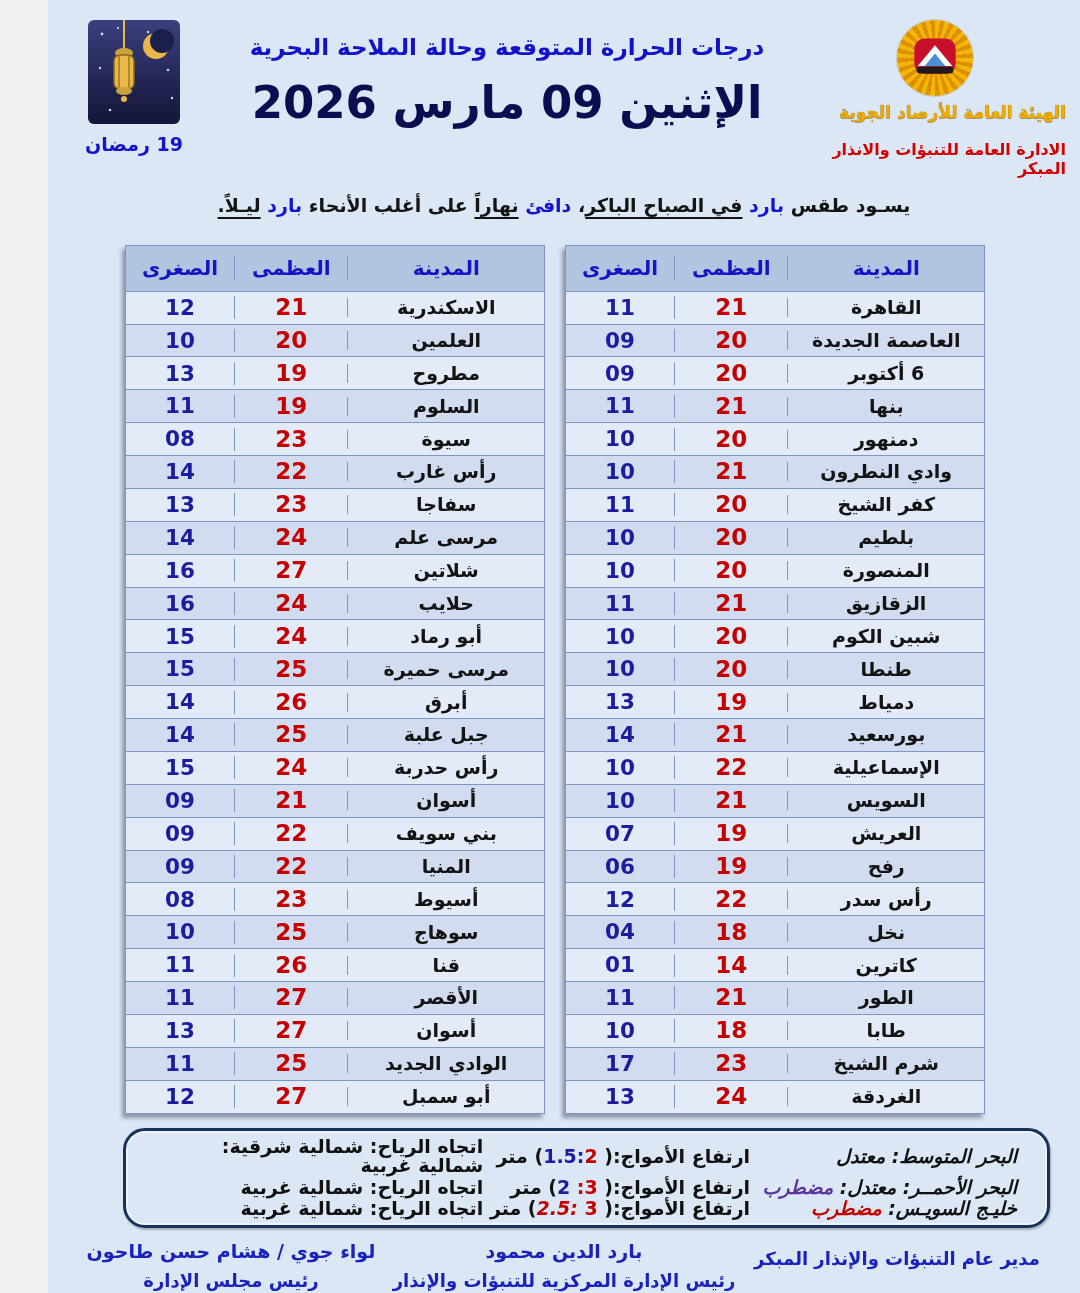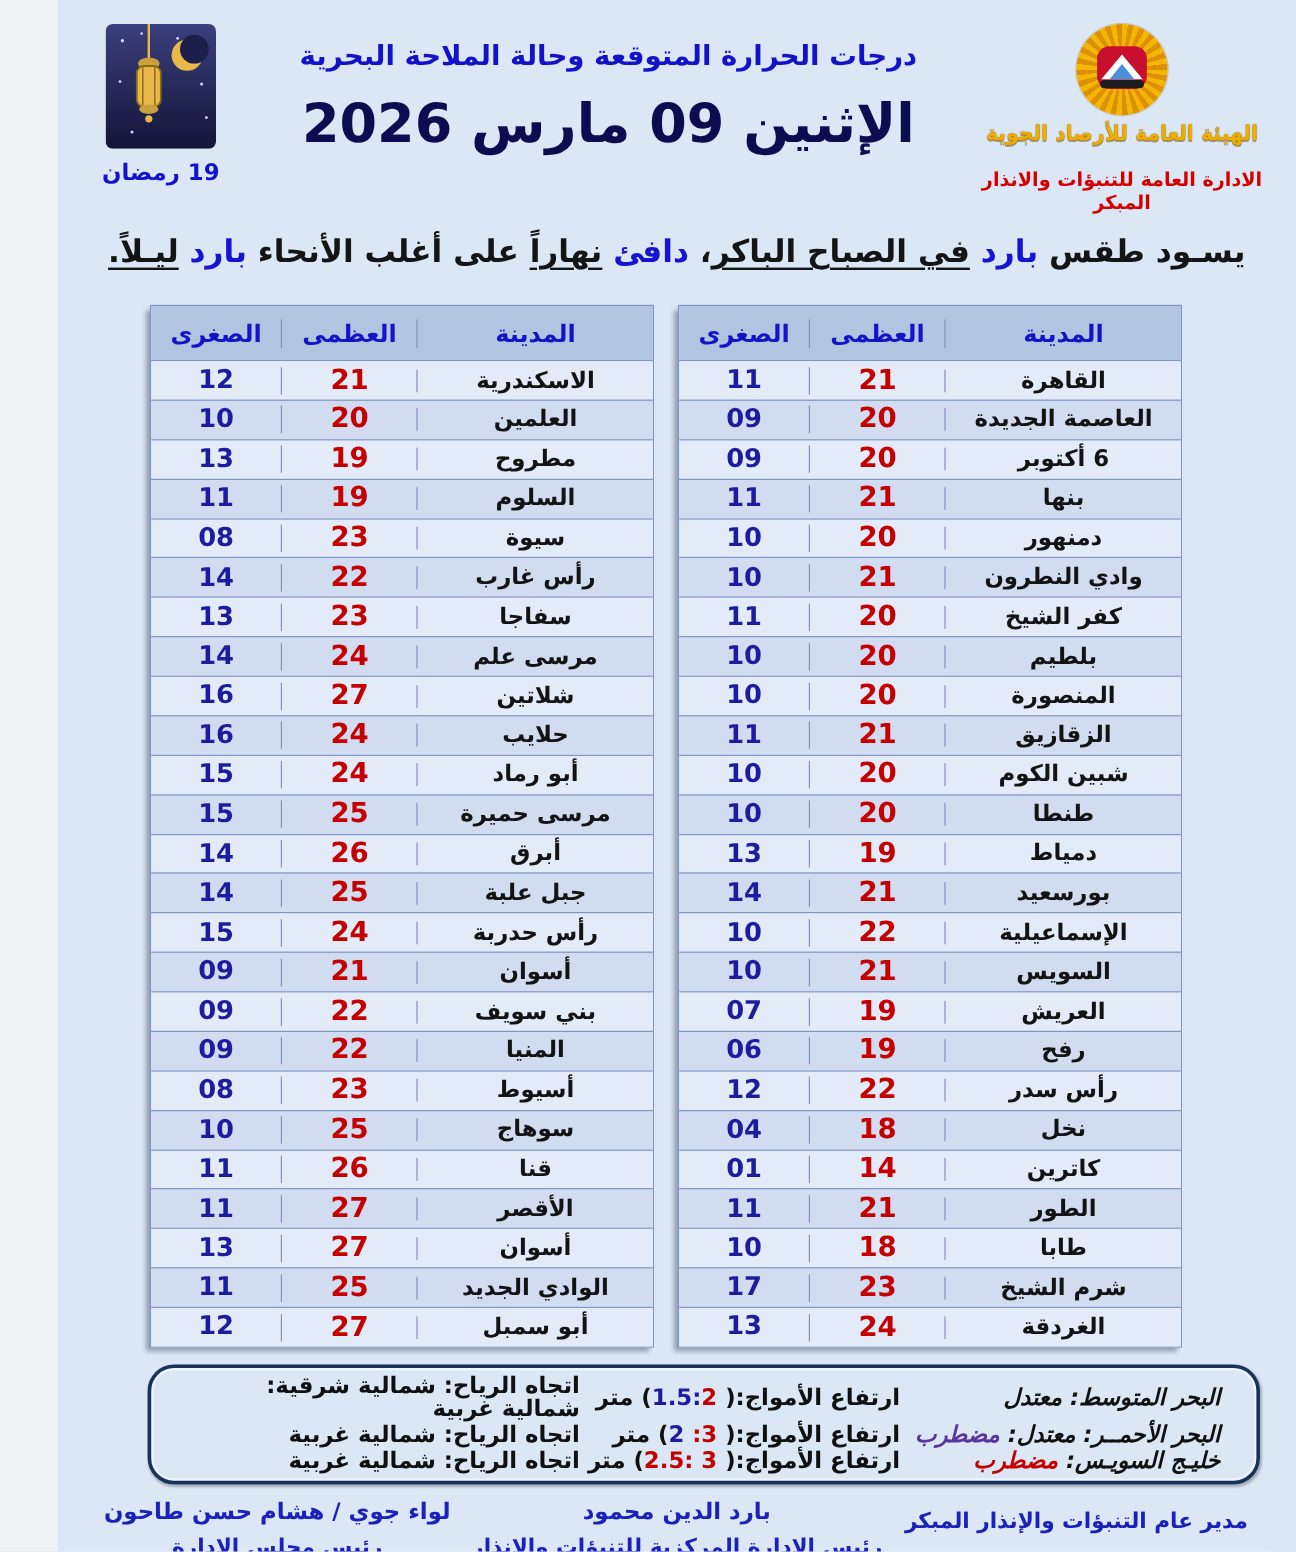--- a/index.html
+++ b/index.html
@@ -8,35 +8,35 @@
     background:#f0f1f2;
     font-family:"DejaVu Sans", sans-serif;
     -webkit-font-smoothing:antialiased;
   }
   .page{
     position:absolute;left:48px;top:0;width:1032px;height:1293px;
     background:#dbe7f5;direction:rtl;
   }
   
   .header{display:flex;padding:20px 14px 0 10px;}
-  .org-block{width:262px;text-align:center;}
+  .org-block{width:262px;text-align:right;}
   .logo{width:76px;height:76px;margin:0 auto;position:relative;border-radius:50%;
     background:repeating-conic-gradient(#f2b705 0deg 7.5deg,#de8f04 7.5deg 15deg);
     box-shadow:0 0 0 1px rgba(150,100,0,.25);}
   .logo .emblem{position:absolute;left:50%;top:50%;transform:translate(-50%,-50%);}
   .org-line1{margin-top:6px;font-size:17px;font-weight:bold;color:#eead00;
     text-shadow:0 0 1px #7a5a00, 0 1px 0 rgba(120,80,0,.5);}
   .org-line2{margin-top:18px;font-size:16px;font-weight:bold;color:#d40000;}
   .title-block{flex:1;text-align:center;padding-top:14px;}
   .main-title{font-size:23px;font-weight:bold;color:#1212c8;}
   .date-line{margin-top:16px;font-size:45px;font-weight:bold;color:#0c0c50;}
   .lantern-block{width:152px;text-align:center;}
   .ramadan{margin-top:5px;font-size:19px;font-weight:bold;color:#1313cd;}
   
-  .summary{margin:15px 30px 0 30px;text-align:center;font-size:26px;font-weight:bold;color:#141414;line-height:1.35;}
+  .summary{margin:15px 30px 0 30px;text-align:center;font-size:19px;font-weight:bold;color:#141414;line-height:1.35;}
   .summary .b{color:#1414d2;}
   .summary .u{text-decoration:underline;text-decoration-thickness:2.2px;text-underline-offset:5px;}
   
   .tables{display:flex;gap:20px;margin:26px 95px 0 77px;}
   .wtable{width:420px;background:#e3ebf8;border:1.6px solid #7e96c3;
     box-shadow:-3px 4px 4px rgba(25,35,70,.4);}
   .thead{display:flex;height:45px;align-items:center;background:#b1c5e1;
     font-weight:bold;color:#1414c6;font-size:20px;border-bottom:1.6px solid #7e96c3;}
   .thead > div, .trow > div{text-align:center;}
   .col-city{width:47%;}
@@ -400,21 +400,21 @@
         <div class="m-waves"><span>ارتفاع الأمواج:( </span><span class="ltrnum"><span style="color: rgb(28, 28, 158);">1.5:</span><span style="color: rgb(196, 0, 0);">2</span></span><span>) متر</span></div>
         <div class="m-wind">اتجاه الرياح: شمالية شرقية: شمالية غربية</div>
       </div>
       <div class="m-row">
         <div class="m-sea"><span>البحر الأحمــر: معتدل: </span><span style="color: rgb(90, 53, 160);">مضطرب</span></div>
         <div class="m-waves"><span>ارتفاع الأمواج:( </span><span class="ltrnum"><span style="color: rgb(28, 28, 158);">2 </span><span style="color: rgb(196, 0, 0);">:3</span></span><span>) متر</span></div>
         <div class="m-wind">اتجاه الرياح: شمالية غربية</div>
       </div>
       <div class="m-row">
         <div class="m-sea"><span>خليـج السويـس: </span><span style="color: rgb(196, 0, 0);">مضطرب</span></div>
-        <div class="m-waves"><span>ارتفاع الأمواج:( </span><span class="ltrnum"><span style="color: rgb(196, 0, 0);">2.5: </span><span style="color: rgb(196, 0, 0);">3</span></span><span>) متر</span></div>
+        <div class="m-waves"><span>ارتفاع الأمواج:( </span><span class="ltrnum"><span style="color: rgb(196, 0, 0); font-style: italic;">2.5: </span><span style="color: rgb(196, 0, 0);">3</span></span><span>) متر</span></div>
         <div class="m-wind">اتجاه الرياح: شمالية غربية</div>
       </div>
     </div>
 
   <div class="sigs" id="sig-row">
       <div class="sig">
         <div class="sig-title">مدير عام التنبؤات والإنذار المبكر</div>
       </div>
       <div class="sig mid">
         <div class="sig-name">بارد الدين محمود</div>

